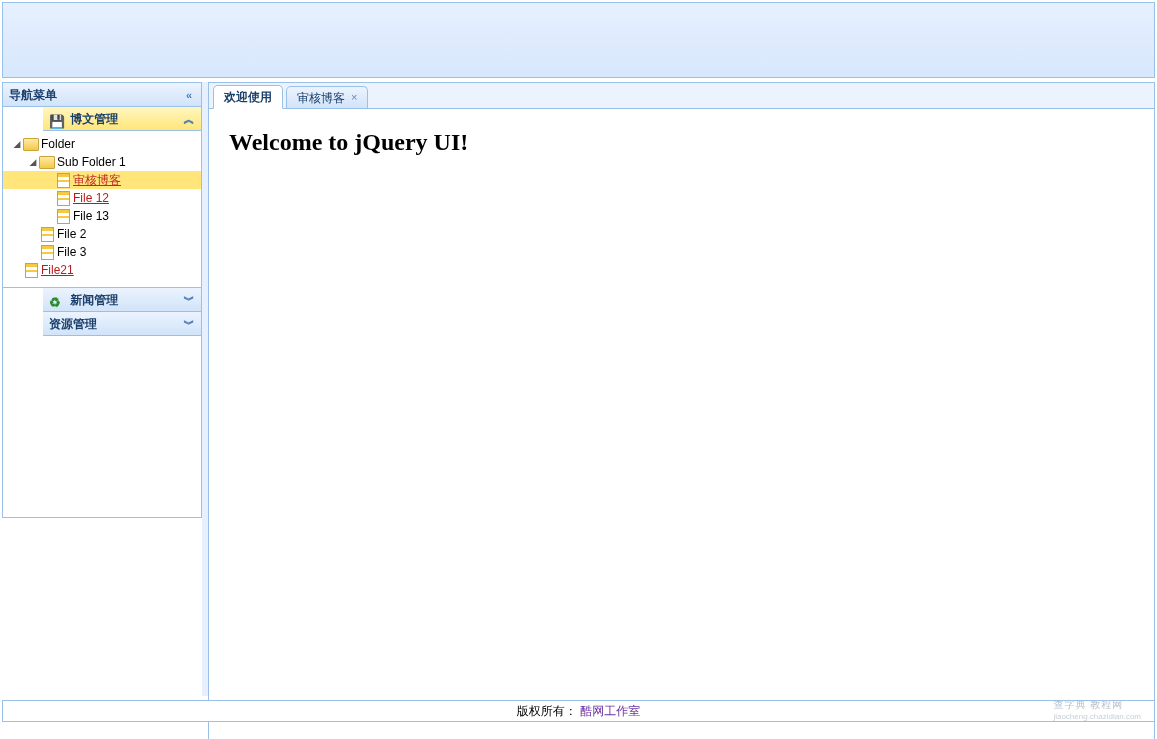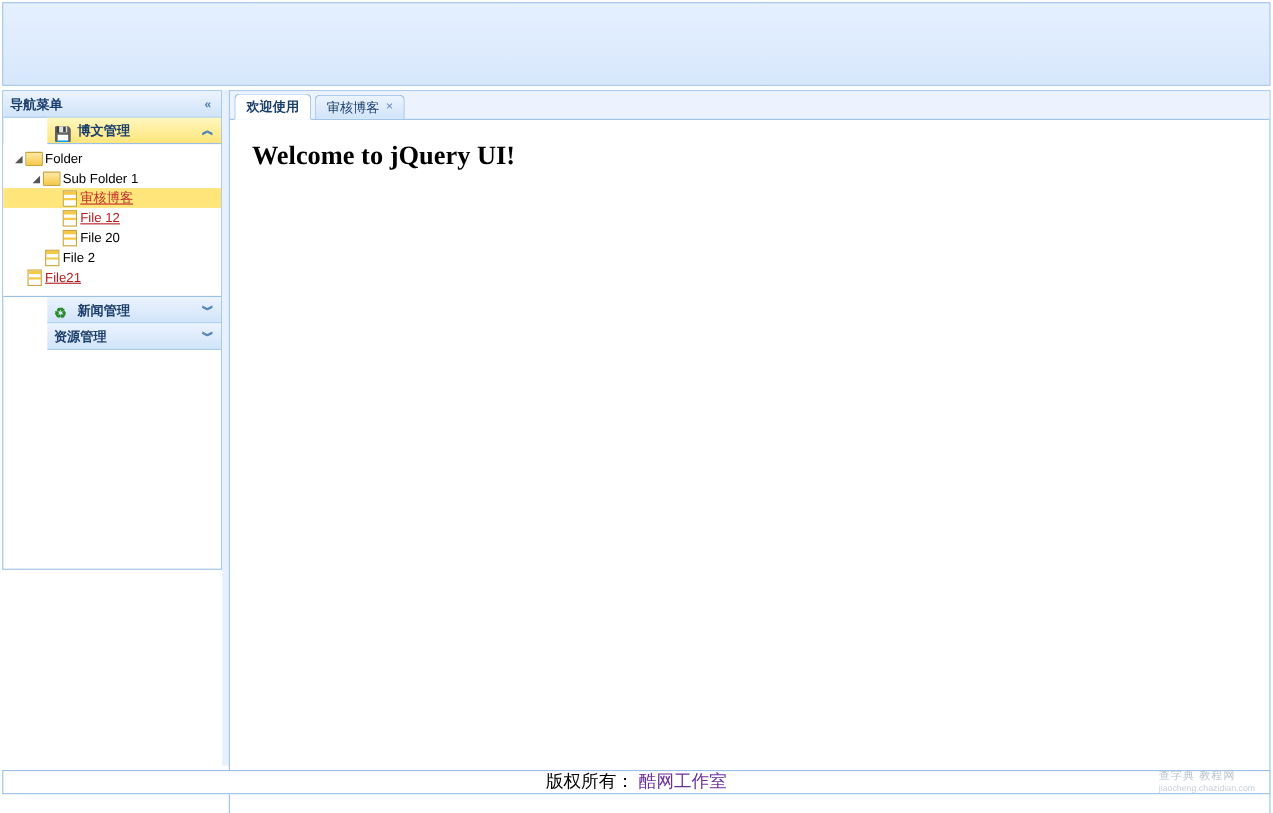--- a/index.html
+++ b/index.html
@@ -44,21 +44,21 @@
 
 .center { position: absolute; left: 208px; top: 82px; width: 947px; height: 734px; border: 1px solid #9ac0e8; background: #fff; }
 .tabs-bar { height: 26px; background: #ecf3fe; border-bottom: 1px solid #9ac0e8; padding: 2px 0 0 4px; display: flex; align-items: flex-end; }
 .tab { height: 22px; line-height: 20px; padding: 0 10px; border: 1px solid #9ac0e8; border-bottom: none; border-radius: 5px 5px 0 0; margin-right: 3px; background: linear-gradient(#ecf3fe,#d1e4fa); color: #1b3f6b; cursor: pointer; position: relative; display: flex; align-items: center; }
 .tab.active { background: #fff; font-weight: bold; height: 24px; margin-bottom: -1px; border-bottom: 1px solid #fff; }
 .tab .close { margin-left: 6px; color: #6b8ab5; font-size: 11px; cursor: pointer; line-height: 11px; }
 .tab-body { padding: 20px; }
 .tab-body h2 { font-family: "Times New Roman", serif; font-size: 24px; font-weight: bold; color: #000; }
 
 
-.footer { position: absolute; left: 2px; top: 700px; width: 1153px; height: 22px; border: 1px solid #9ac0e8; background: #fff; text-align: center; line-height: 20px; font-size: 16px; }
+.footer { position: absolute; left: 2px; top: 700px; width: 1153px; height: 22px; border: 1px solid #9ac0e8; background: #fff; text-align: center; line-height: 20px; font-size: 12px; }
 .footer a { color: #6b2fa0; text-decoration: none; }
 
 
 .wm { position: absolute; right: 16px; bottom: 18px; font-size: 10px; color: #b8c2cc; letter-spacing: 1px; pointer-events: none; }
 .wm .sub { font-size: 8px; color: #c8d0d8; display: block; letter-spacing: 0; }
 </style>
 </head>
 <body>
 
 <div class="banner"></div>
@@ -102,30 +102,36 @@
         <span class="indent" style="width:40px"></span>
         <span class="noarrow"></span>
         <span class="icon file-icon"></span>
         <span class="label visited"><a href="#">File 12</a></span>
       </div>
 
       <div class="tree-row">
         <span class="indent" style="width:40px"></span>
         <span class="noarrow"></span>
         <span class="icon file-icon"></span>
-        <span class="label">File 20</span>
+        <span class="label">File 13</span>
       </div>
 
       <div class="tree-row">
         <span class="indent" style="width:24px"></span>
         <span class="noarrow"></span>
         <span class="icon file-icon"></span>
         <span class="label">File 2</span>
       </div>
 
+      <div class="tree-row">
+        <span class="indent" style="width:24px"></span>
+        <span class="noarrow"></span>
+        <span class="icon file-icon"></span>
+        <span class="label">File 3</span>
+      </div>
 
       <div class="tree-row">
         <span class="indent" style="width:8px"></span>
         <span class="noarrow"></span>
         <span class="icon file-icon"></span>
         <span class="label visited"><a href="#">File21</a></span>
       </div>
 
     </div>
   </div>

